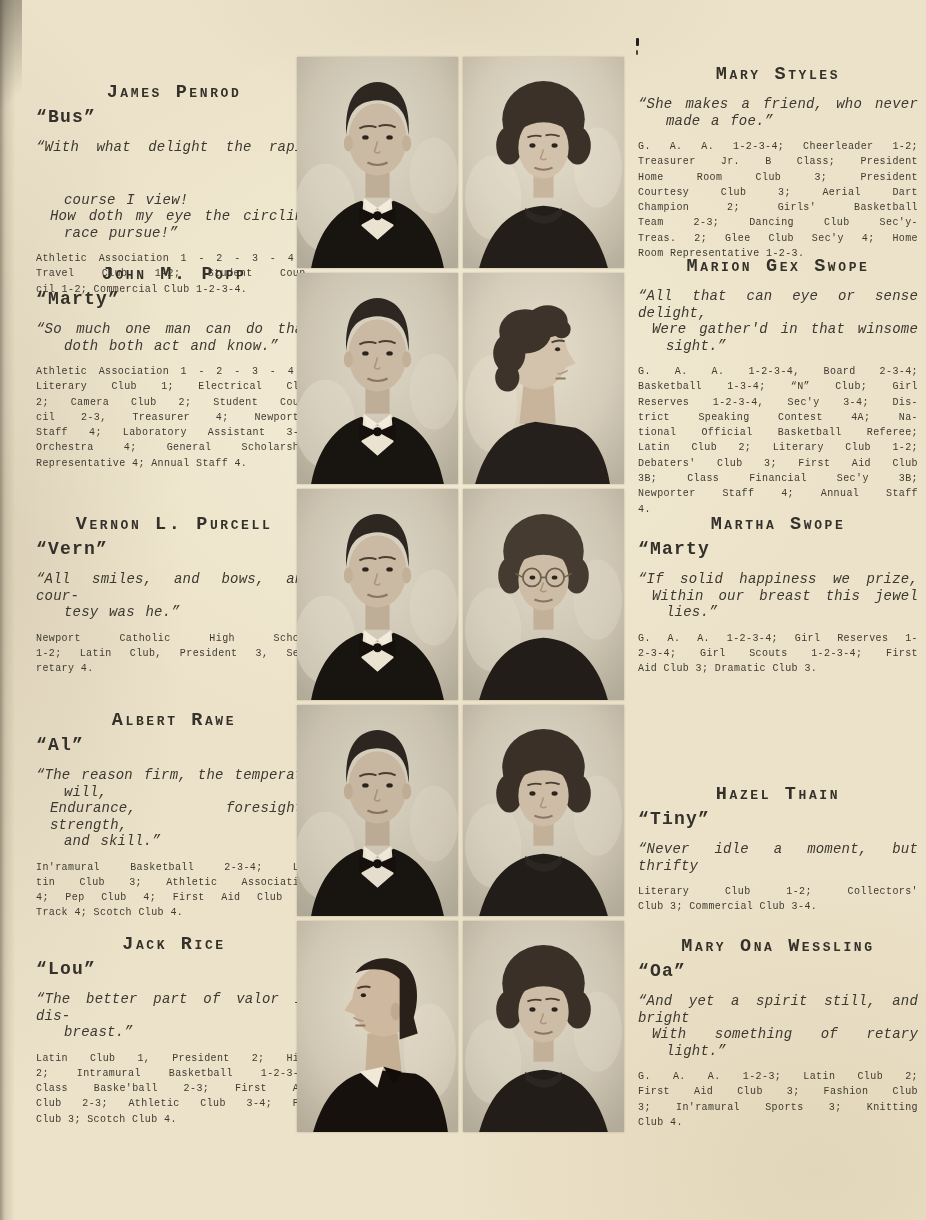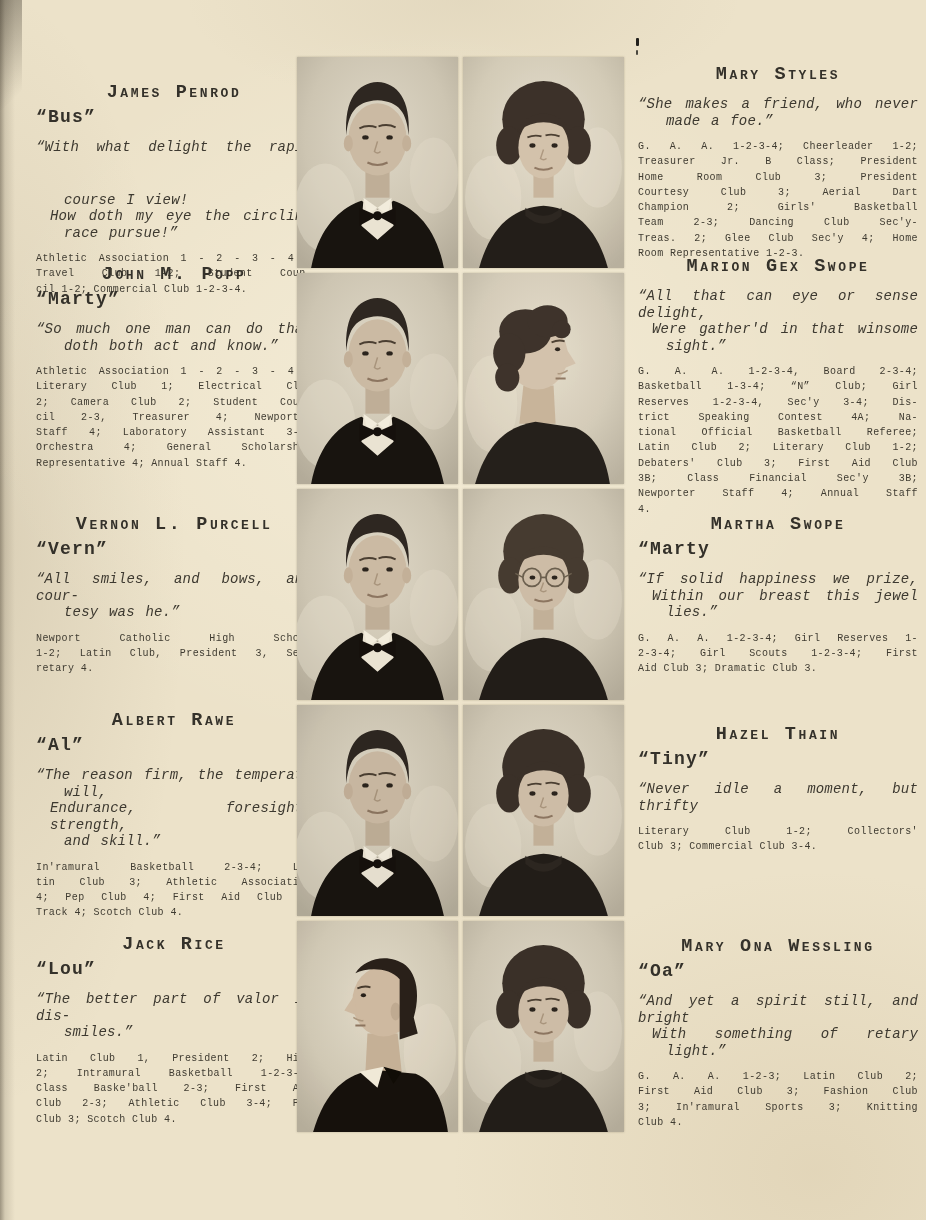--- a/index.html
+++ b/index.html
@@ -27,21 +27,21 @@
   #right-col{left:638px;width:280px;}
   .entry{position:absolute;left:0;width:100%;}
   #left-col  .entry:nth-child(1){top:82px}
   #left-col  .entry:nth-child(2){top:264px}
   #left-col  .entry:nth-child(3){top:514px}
   #left-col  .entry:nth-child(4){top:710px}
   #left-col  .entry:nth-child(5){top:934px}
   #right-col .entry:nth-child(1){top:64px}
   #right-col .entry:nth-child(2){top:256px}
   #right-col .entry:nth-child(3){top:514px}
-  #right-col .entry:nth-child(4){top:724px}
+  #right-col .entry:nth-child(4){top:784px}
   #right-col .entry:nth-child(5){top:936px}
   .s-name{
     text-align:center;font-variant-caps:small-caps;
     font-size:18.5px;line-height:22px;font-weight:600;
     letter-spacing:2.6px;color:#34312a;
   }
   .s-nick{
     font-size:18px;line-height:23px;font-weight:600;
     letter-spacing:1.2px;color:#34312a;margin-top:2px;
   }
@@ -155,21 +155,21 @@
           <div class="a-line">4; Pep Club 4; First Aid Club 4;</div>
           <div class="a-line last">Track 4; Scotch Club 4.</div>
         </div>
   </div>
 
   <div class="entry">
     <div class="s-name">Jack Rice</div>
     <div class="s-nick">“Lou”</div>
     <div class="s-quote">
           <div class="q-line jl" style="padding-left: 0px;">“The better part of valor is dis-</div>
-          <div class="q-line" style="padding-left: 28px;">smiles.”</div>
+          <div class="q-line" style="padding-left: 28px;">breast.”</div>
         </div>
     <div class="s-acts">
           <div class="a-line">Latin Club 1, President 2; Hi-Y</div>
           <div class="a-line">2; Intramural Basketball 1-2-3-4;</div>
           <div class="a-line">Class Baske'ball 2-3; First Aid</div>
           <div class="a-line">Club 2-3; Athletic Club 3-4; Pep</div>
           <div class="a-line last">Club 3; Scotch Club 4.</div>
         </div>
   </div>
 </div>

